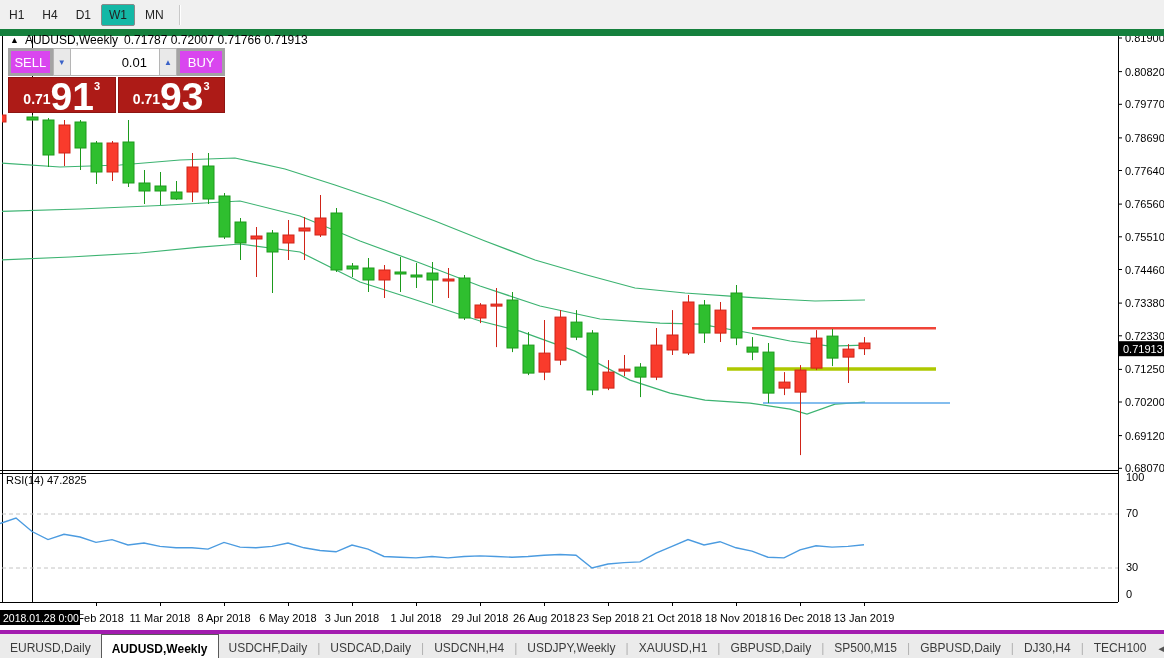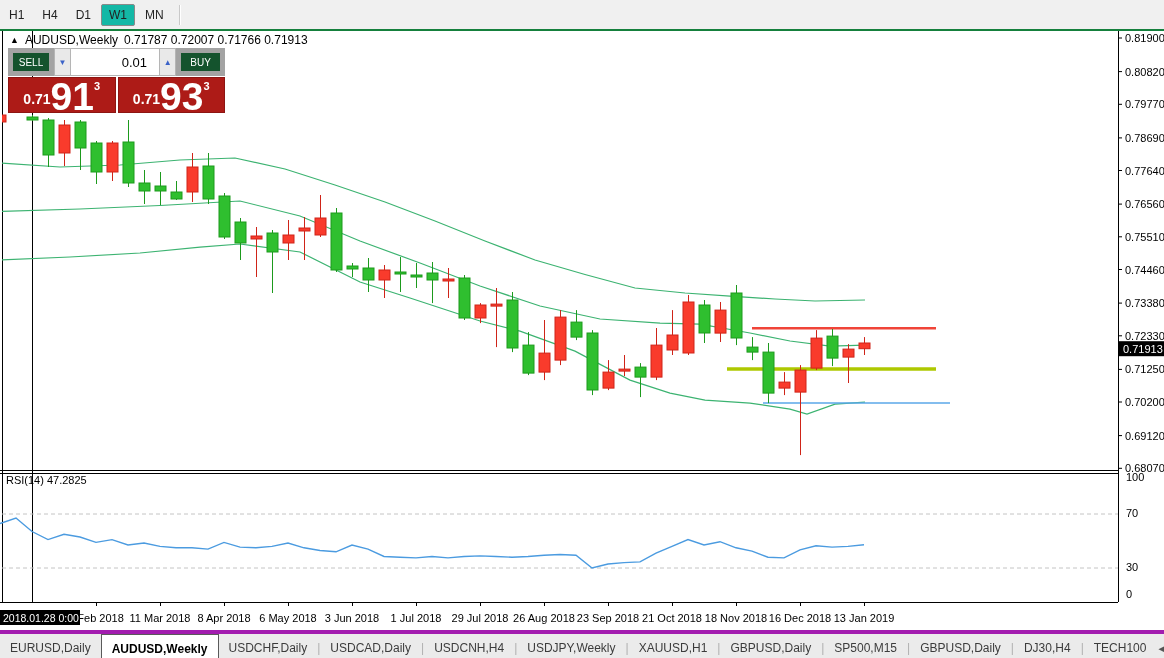--- a/index.html
+++ b/index.html
@@ -1,32 +1,32 @@
 <!DOCTYPE html>
 <html><head>
 <meta charset="utf-8">
 <style>
   html,body{margin:0;padding:0;}
   body{width:1164px;height:658px;position:relative;overflow:hidden;
        font-family:"Liberation Sans",sans-serif;background:#fff;}
   
   #toolbar{position:absolute;left:0;top:0;width:1164px;height:29px;
-           background:#f0f0f0;border-bottom:2px solid #15803d;display:flex;align-items:center;}
+           background:#f0f0f0;border-bottom:7px solid #15803d;display:flex;align-items:center;}
   .tf-btn{font-size:12px;color:#222;padding:4px 8px;margin:0 1px;cursor:default;}
   .tf-btn.active{background:#14b8a6;border:1px solid #8a8a8a;border-radius:2px;padding:3px 7px;}
   .tb-sep{width:1px;height:20px;background:#c9c9c9;border-right:1px solid #fff;margin-left:6px;}
   
   #chart-svg{position:absolute;left:0;top:0;}
   
   #title-row{position:absolute;left:10px;top:33px;font-size:12px;color:#000;display:flex;gap:6px;align-items:center;}
   #title-tri{font-size:9px;}
   
   #trade-panel{position:absolute;left:8px;top:48px;width:217px;}
   #tp-row1{display:flex;height:28px;}
-  .tp-btn{background:#14532d;color:#fff;font-size:10px;display:flex;align-items:center;justify-content:center;border:5px solid #a3a3a3;}
+  .tp-btn{background:#d946ef;color:#fff;font-size:13px;display:flex;align-items:center;justify-content:center;border:3px solid #a3a3a3;}
   #sell-btn{width:50px;}
   #buy-btn{width:54px;}
   .spin-btn{width:21px;background:#e9e9e9;border:1px solid #b5b5b5;color:#3a62c8;font-size:8px;display:flex;align-items:center;justify-content:center;}
   #lot-input{width:64px;border:1px solid #b5b5b5;border-left:none;border-right:none;font-size:13px;text-align:right;padding:0 12px;font-family:"Liberation Sans",sans-serif;}
   #tp-row2{display:flex;margin-top:1px;height:36px;gap:2px;}
   .quote-box{background:#ad1b17;color:#fff;flex:1;display:flex;align-items:flex-end;justify-content:center;padding-bottom:2px;border:1px solid #8d1512;}
   .quote-small{font-size:14px;font-weight:bold;margin-bottom:3px;}
   .quote-big{font-size:39px;font-weight:bold;line-height:26px;margin-top:16px;}
   .quote-sup{font-size:11px;font-weight:bold;align-self:flex-start;margin-top:2px;}
   

